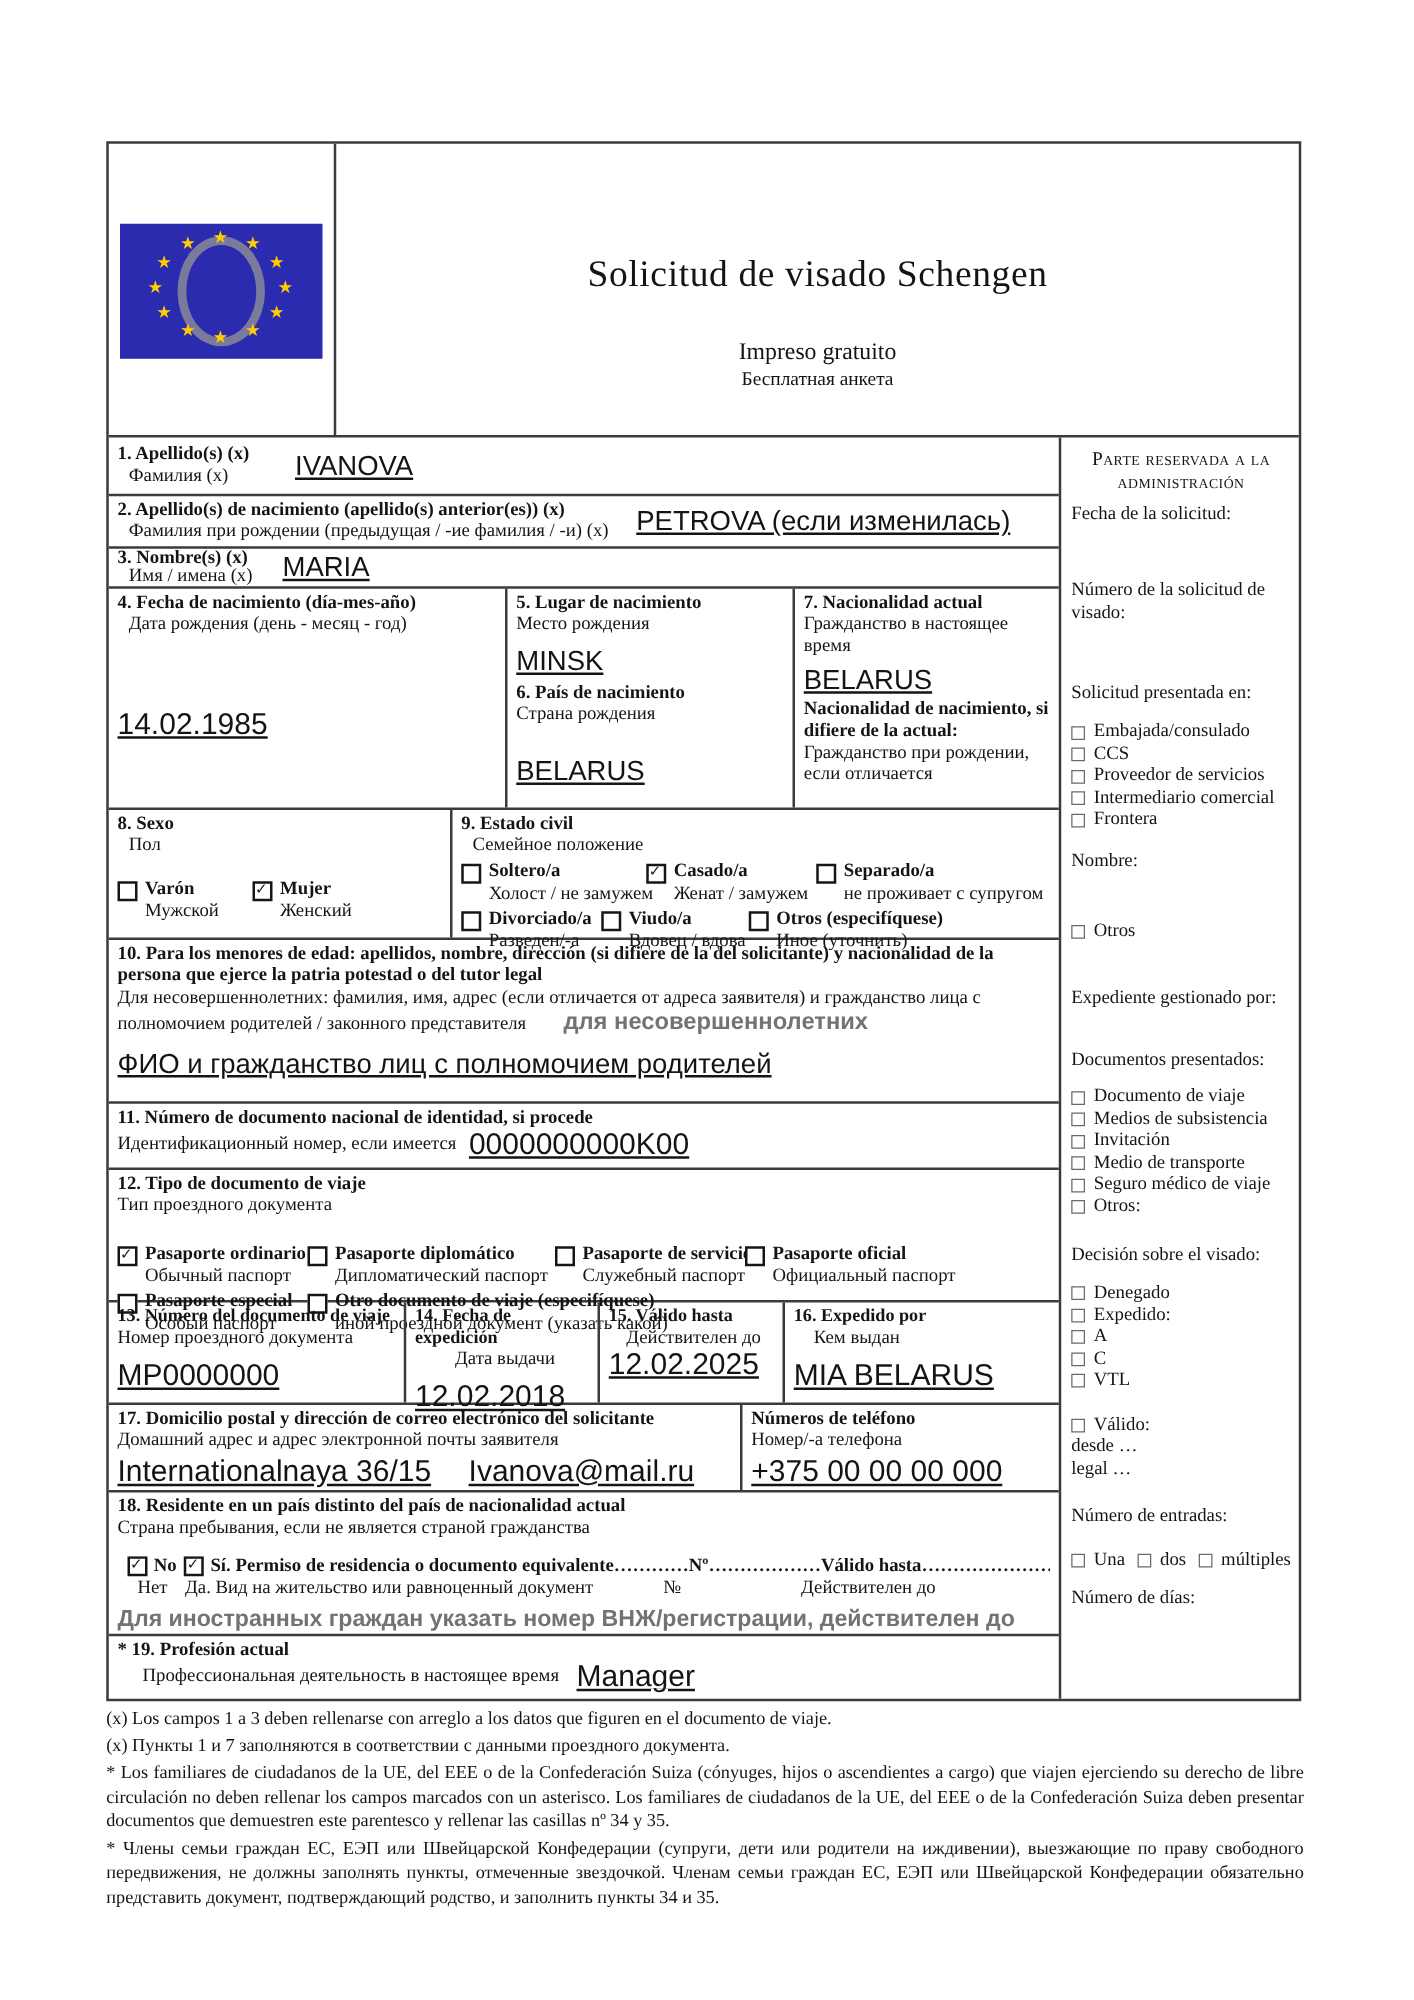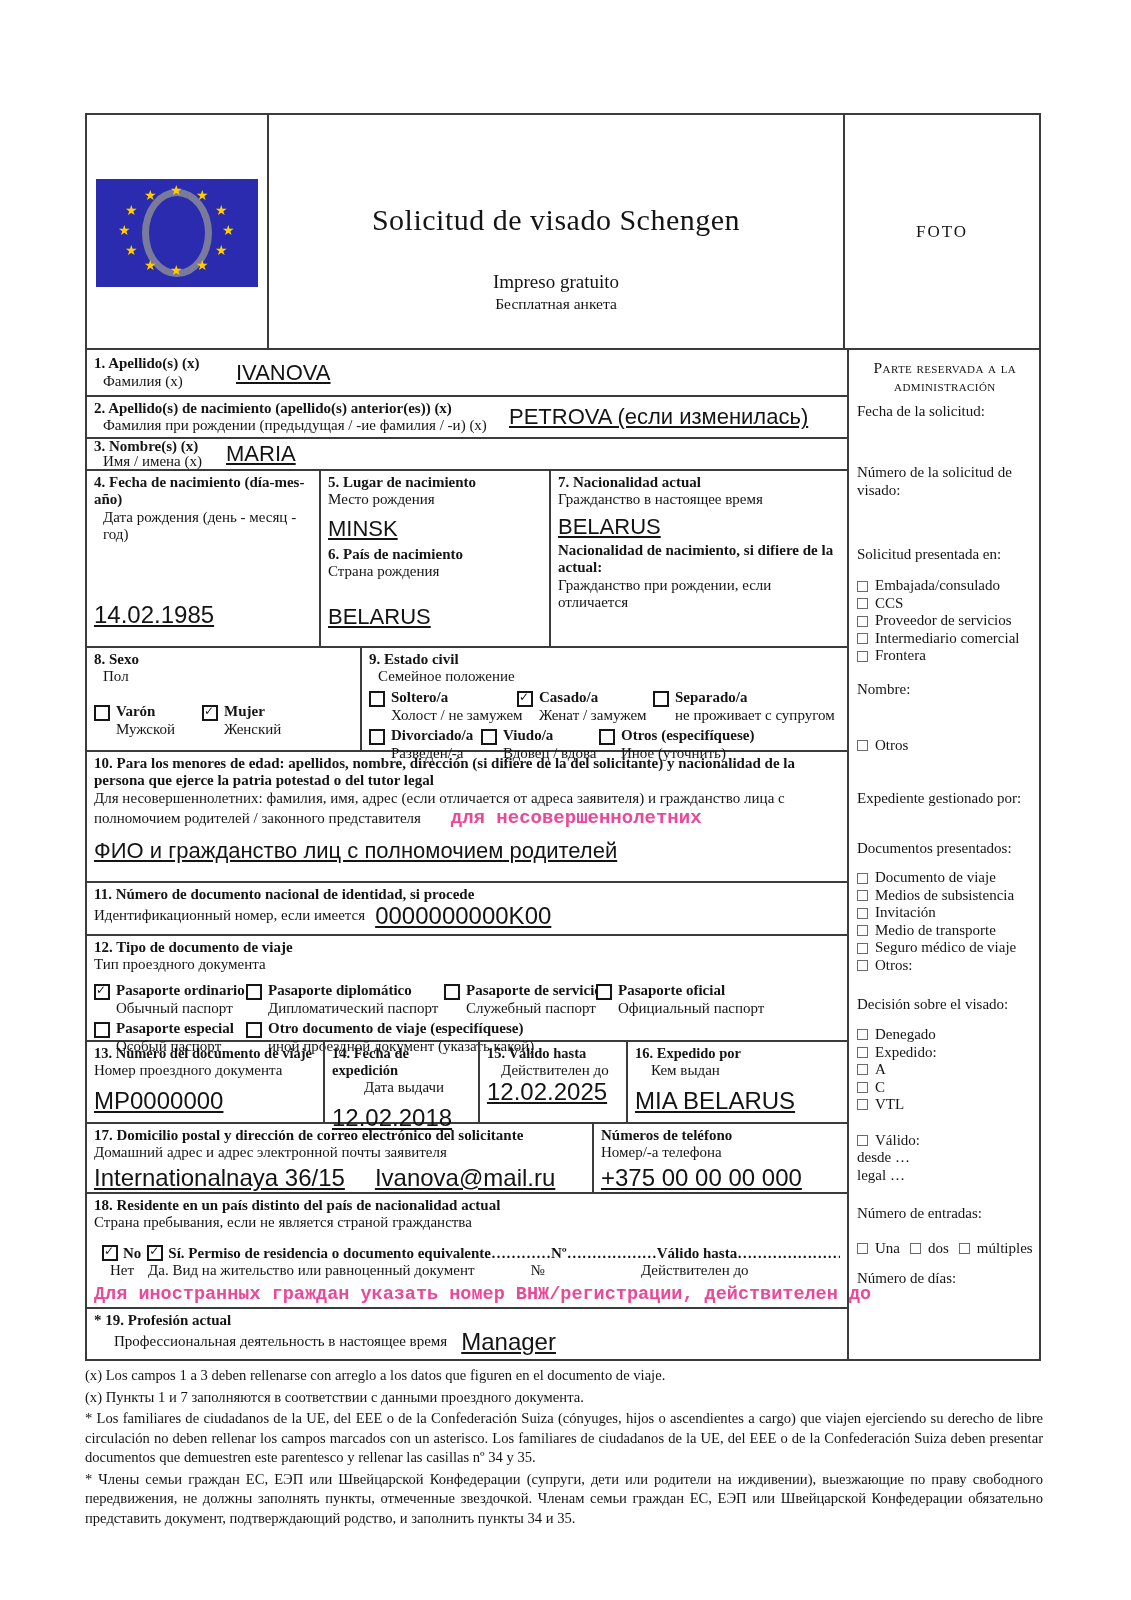--- a/index.html
+++ b/index.html
@@ -38,21 +38,21 @@
   .hstack{display:flex;align-items:center;}
   
   .cb{display:inline-block;width:12px;height:12px;border:2px solid #161616;position:relative;flex:none;background:#fff;}
   .cb.checked::after{content:"✓";position:absolute;left:0;top:-3px;font-size:12px;font-weight:bold;
                      font-family:"DejaVu Sans",sans-serif;color:#161616;}
   .opt{display:flex;align-items:flex-start;}
   .opt .cb{margin-top:3px;margin-right:6px;}
   .optlbl b{font-size:15px;line-height:1.16;}
   .optlbl .ru{font-size:15px;line-height:1.16;}
   .optrow{display:flex;}
-  .rednote{color:#ec4899;font-family:Liberation Mono, monospace;font-weight:bold;}
+  .rednote{color:#737373;font-family:Liberation Sans, sans-serif;font-weight:bold;}
   .sq{display:inline-block;width:9px;height:9px;border:1px solid #6a6a6a;margin-right:7px;flex:none;}
   .sb-line{display:flex;align-items:center;line-height:17.5px;}
   .sb-title{margin-top:5px;text-align:center;font-variant:small-caps;letter-spacing:.4px;font-size:15.5px;line-height:1.15;}
   .fnotes{position:absolute;left:85px;top:1366px;width:958px;font-size:14.6px;line-height:1.34;}
   .fn{margin-bottom:2px;}
   .just{text-align:justify;}
   .nowrap{white-space:nowrap;}
 </style>
 </head>
 <body>
@@ -76,23 +76,20 @@
           <span class="st" style="left:22px;top:44px">★</span>
           <span class="st" style="left:29px;top:24px">★</span>
           <span class="st" style="left:48px;top:9px">★</span>
         </div>
       </div>
       <div class="title-cell">
         <div class="main-title">Solicitud de visado Schengen</div>
         <div class="sub-es">Impreso gratuito</div>
         <div class="sub-ru">Бесплатная анкета</div>
       </div>
-      <div class="photo-cell">
-        <span class="foto">FOTO</span>
-      </div>
     </div>
 
     <div class="body">
       <div class="main">
 
         <div class="row" style="height:47px">
           <div class="hstack" style="height:100%">
             <div style="width:142px">
               <div class="les">1. Apellido(s) (x)</div>
               <div class="lru ind">Фамилия (x)</div>
@@ -116,21 +113,21 @@
             <div style="width:132px">
               <div class="les" style="line-height:1.0">3. Nombre(s) (x)</div>
               <div class="lru ind" style="line-height:1.0">Имя / имена (x)</div>
             </div>
             <div class="val">MARIA</div>
           </div>
         </div>
 
         <div class="row nopad" style="height:177px">
           <div class="cols">
-            <div class="col" style="width:234px">
+            <div class="col" style="width:319px">
               <div class="les">4. Fecha de nacimiento (día-mes-año)</div>
               <div class="lru ind">Дата рождения (день - месяц - год)</div>
               <div class="val big" style="margin-top:58px">14.02.1985</div>
             </div>
             <div class="col" style="width:230px">
               <div class="les">5. Lugar de nacimiento</div>
               <div class="lru">Место рождения</div>
               <div class="val" style="margin:8px 0 6px">MINSK</div>
               <div class="les">6. País de nacimiento</div>
               <div class="lru">Страна рождения</div>
@@ -211,21 +208,21 @@
           <div class="les">11. Número de documento nacional de identidad, si procede</div>
           <div class="hstack">
             <span class="lru">Идентификационный номер, если имеется</span>
             <span class="val big" style="margin-left:10px">0000000000K00</span>
           </div>
         </div>
 
         <div class="row" style="height:106px">
           <div class="les">12. Tipo de documento de viaje</div>
           <div class="lru">Тип проездного документа</div>
-          <div class="optrow" style="margin-top:7px">
+          <div class="optrow" style="margin-top:20px">
             <div class="opt" style="width:152px">
               <span class="cb checked"></span>
               <span class="optlbl"><b class="nowrap">Pasaporte ordinario</b><br><span class="ru nowrap">Обычный паспорт</span></span>
             </div>
             <div class="opt" style="width:198px">
               <span class="cb"></span>
               <span class="optlbl"><b class="nowrap">Pasaporte diplomático</b><br><span class="ru nowrap">Дипломатический паспорт</span></span>
             </div>
             <div class="opt" style="width:152px">
               <span class="cb"></span>

